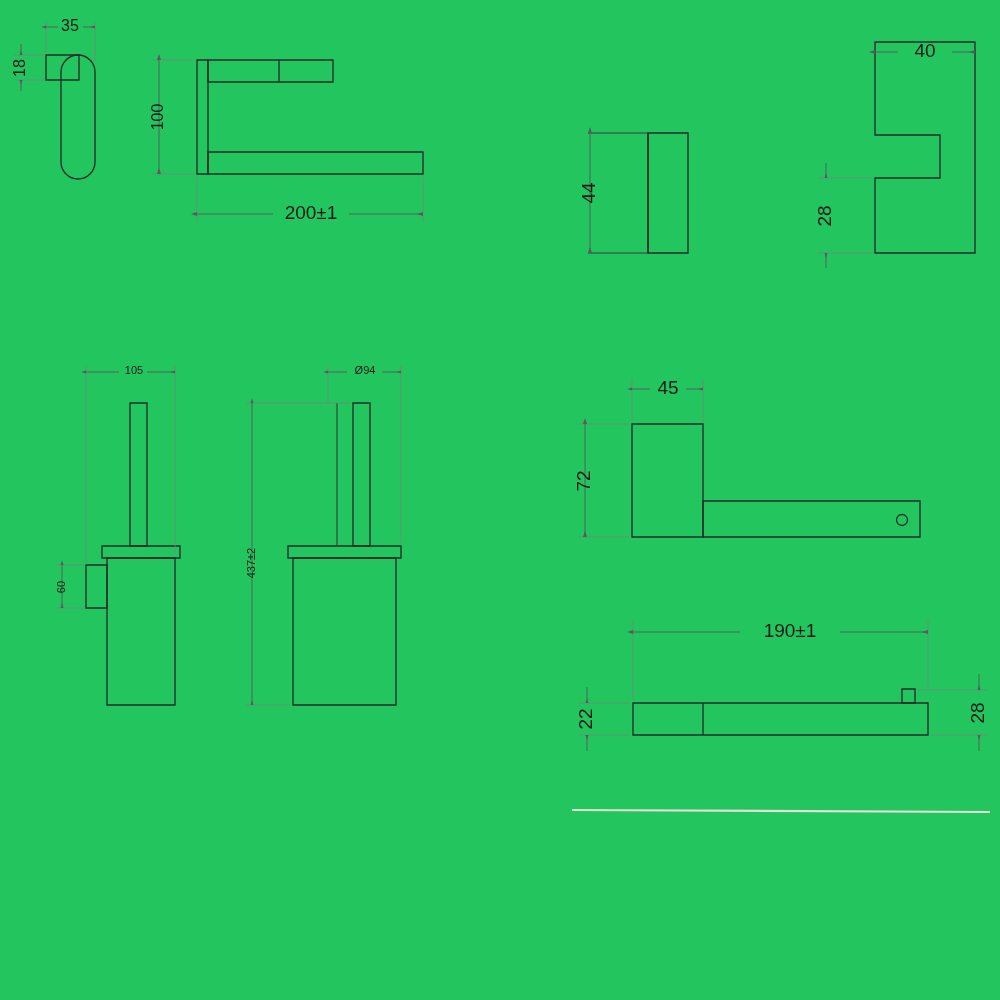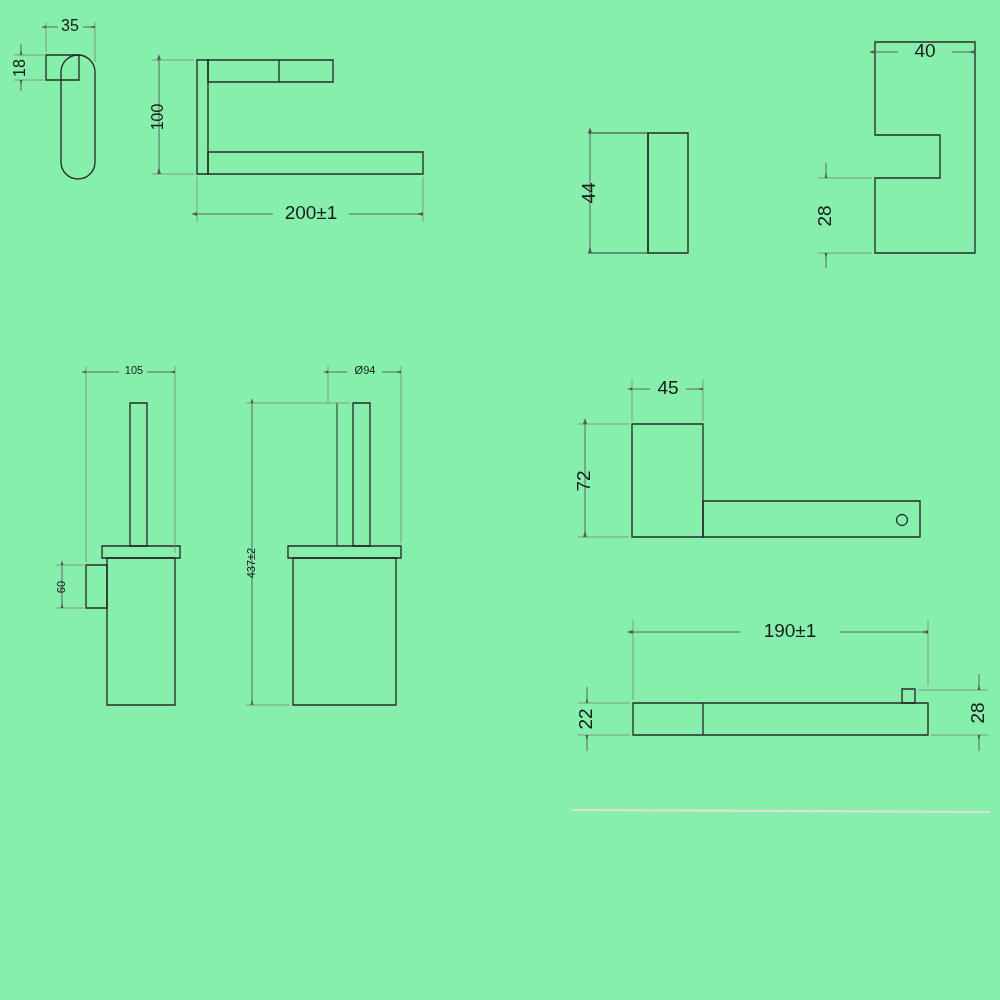--- a/index.html
+++ b/index.html
@@ -8,21 +8,21 @@
     padding: 0;
     background: #ffffff;
   }
   body {
     font-family: "Liberation Sans", sans-serif;
   }
   #sheet {
     position: relative;
     width: 1000px;
     height: 1000px;
-    background: #86efac;
+    background: #22c55e;
     overflow: hidden;
   }
   #sheet svg {
     display: block;
     width: 1000px;
     height: 1000px;
   }
   .obj      { fill: none; stroke: #2b2b2b; stroke-width: 1.35; stroke-linejoin: miter; stroke-linecap: butt; }
   .obj-thin { fill: none; stroke: #3a3a3a; stroke-width: 1.1; }
   .ext      { fill: none; stroke: #808080; stroke-width: 0.75; }

